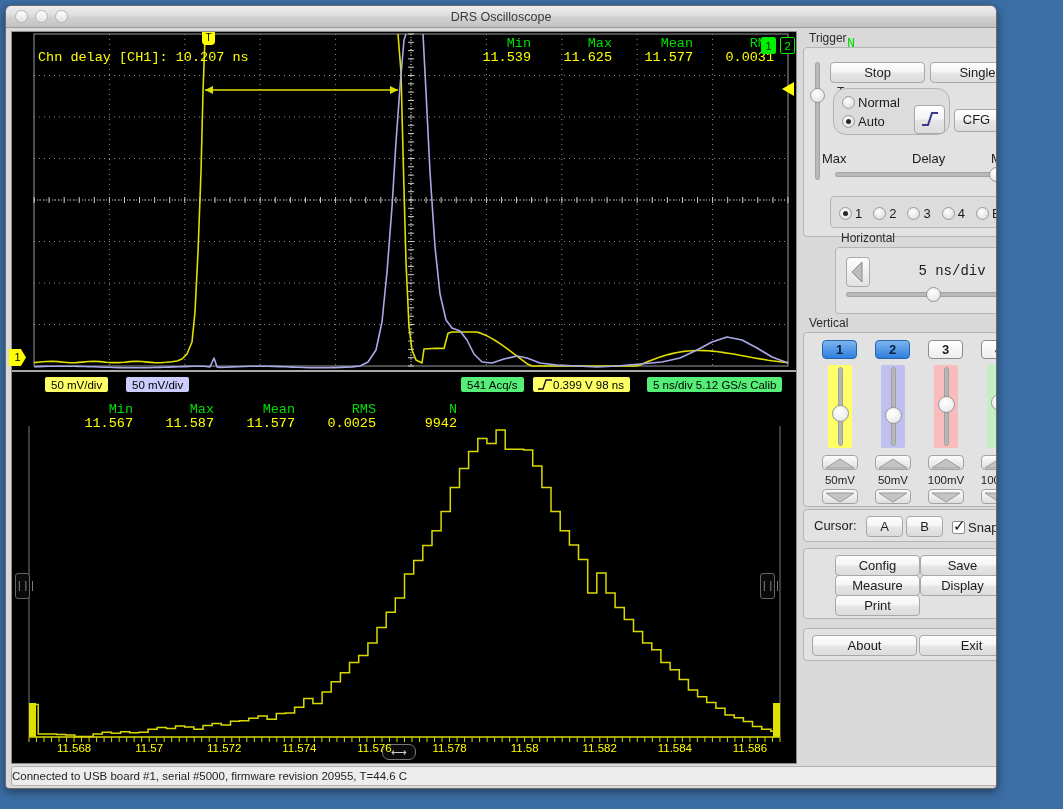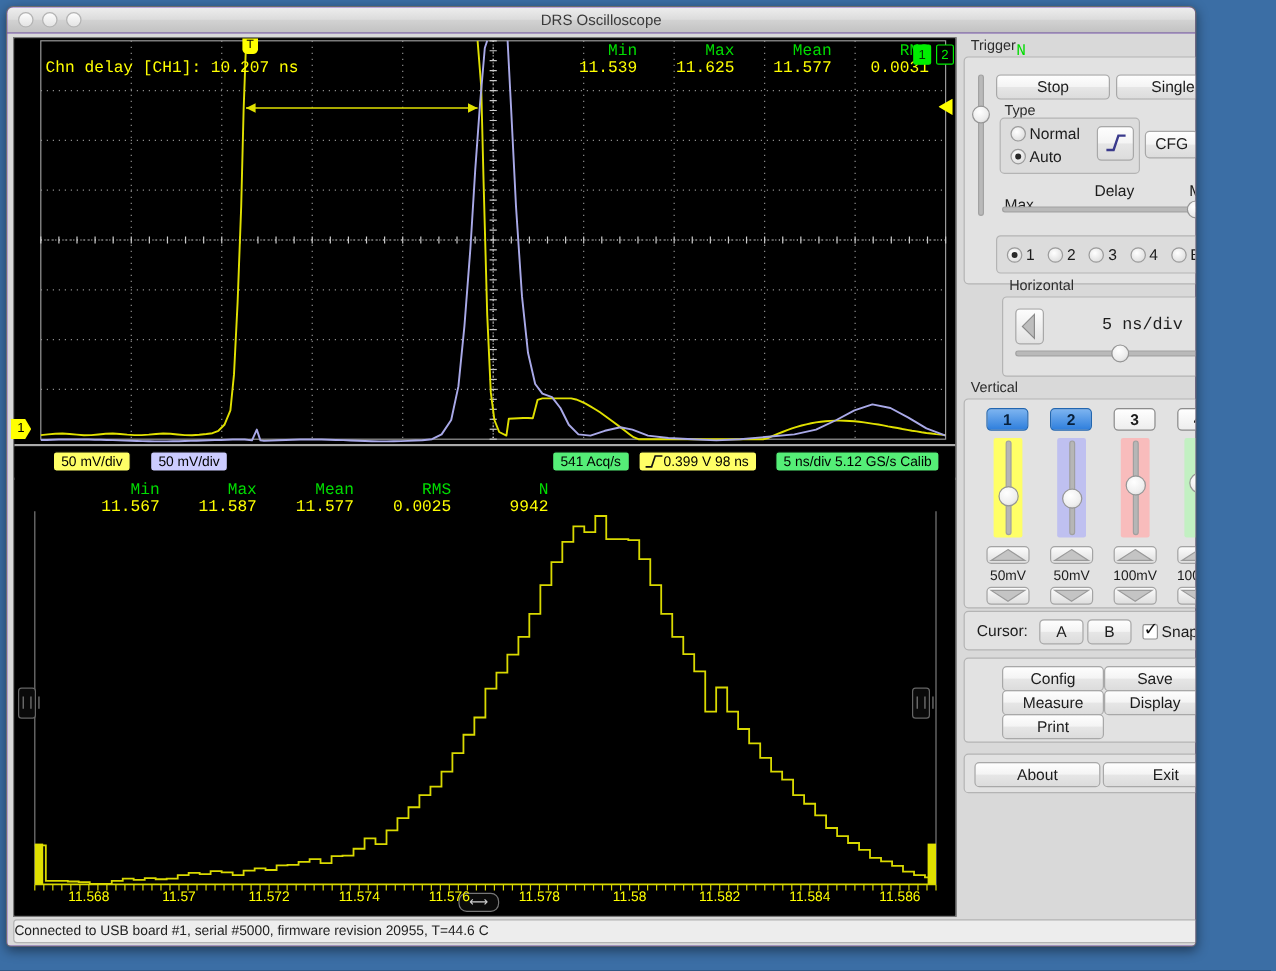--- a/index.html
+++ b/index.html
@@ -514,37 +514,37 @@
         <div class="glabel">Trigger</div>
         <div class="gbox" style="position:relative; height:190px;">
 
           <div class="slider-track" style="left:11px; top:14px; width:5px; height:118px;"></div>
           <div class="slider-knob" style="left:6px; top:40px;"></div>
 
           <div class="btn" style="position:absolute; left:26px; top:14px; width:95px;">Stop</div>
           <div class="btn" style="position:absolute; left:126px; top:14px; width:95px;">Single</div>
 
           <div style="position:absolute; left:33px; top:37px; font-size:12px; color:#2c2c2c;">Type</div>
-          <div class="gbox" style="position:absolute; left:29px; top:50px; width:117px; height:47px; background:#dcdcdc;">
+          <div class="gbox" style="position:absolute; left:29px; top:40px; width:117px; height:47px; background:#dcdcdc;border-radius:13px;">
             <div style="position:absolute; left:8px; top:4px;">
               <span class="radio"></span><span class="rlabel">Normal</span>
             </div>
             <div style="position:absolute; left:8px; top:23px;">
               <span class="radio sel"></span><span class="rlabel">Auto</span>
             </div>
           </div>
 
           <div class="btn" style="position:absolute; left:110px; top:57px; width:31px; height:29px;">
             <svg width="20" height="18" viewBox="0 0 20 18" style="margin-top:4px;">
               <path d="M2 15 L8 15 L12 3 L18 3" fill="none" stroke="#3a3a8c" stroke-width="2"></path>
             </svg>
           </div>
           <div class="btn" style="position:absolute; left:150px; top:61px; width:45px; height:23px;">CFG</div>
 
-          <div style="position:absolute; left:33px; top:103px; font-size:13px; color:#1c1c1c;margin-top:12px;">Max</div>
+          <div style="position:absolute; left:18px; top:103px; font-size:13px; color:#1c1c1c;">Max</div>
           <div style="position:absolute; left:108px; top:103px; font-size:13px; color:#1c1c1c;">Delay</div>
           <div style="position:absolute; left:187px; top:103px; font-size:13px; color:#1c1c1c;">Min</div>
           <div class="slider-track" style="left:31px; top:124px; width:186px; height:5px;"></div>
           <div class="slider-knob" style="left:185px; top:119px;"></div>
 
           <div class="gbox" style="position:absolute; left:26px; top:148px; width:206px; height:32px; background:#dcdcdc;">
             <div id="trig-sources" style="position:absolute; left:8px; top:7px;"><span style="margin-right: 11px;"><span class="radio sel"></span><span class="rlabel">1</span></span><span style="margin-right: 11px;"><span class="radio"></span><span class="rlabel">2</span></span><span style="margin-right: 11px;"><span class="radio"></span><span class="rlabel">3</span></span><span style="margin-right: 11px;"><span class="radio"></span><span class="rlabel">4</span></span><span style="margin-right: 11px;"><span class="radio"></span><span class="rlabel">E</span></span></div>
           </div>
         </div>
       </div>

